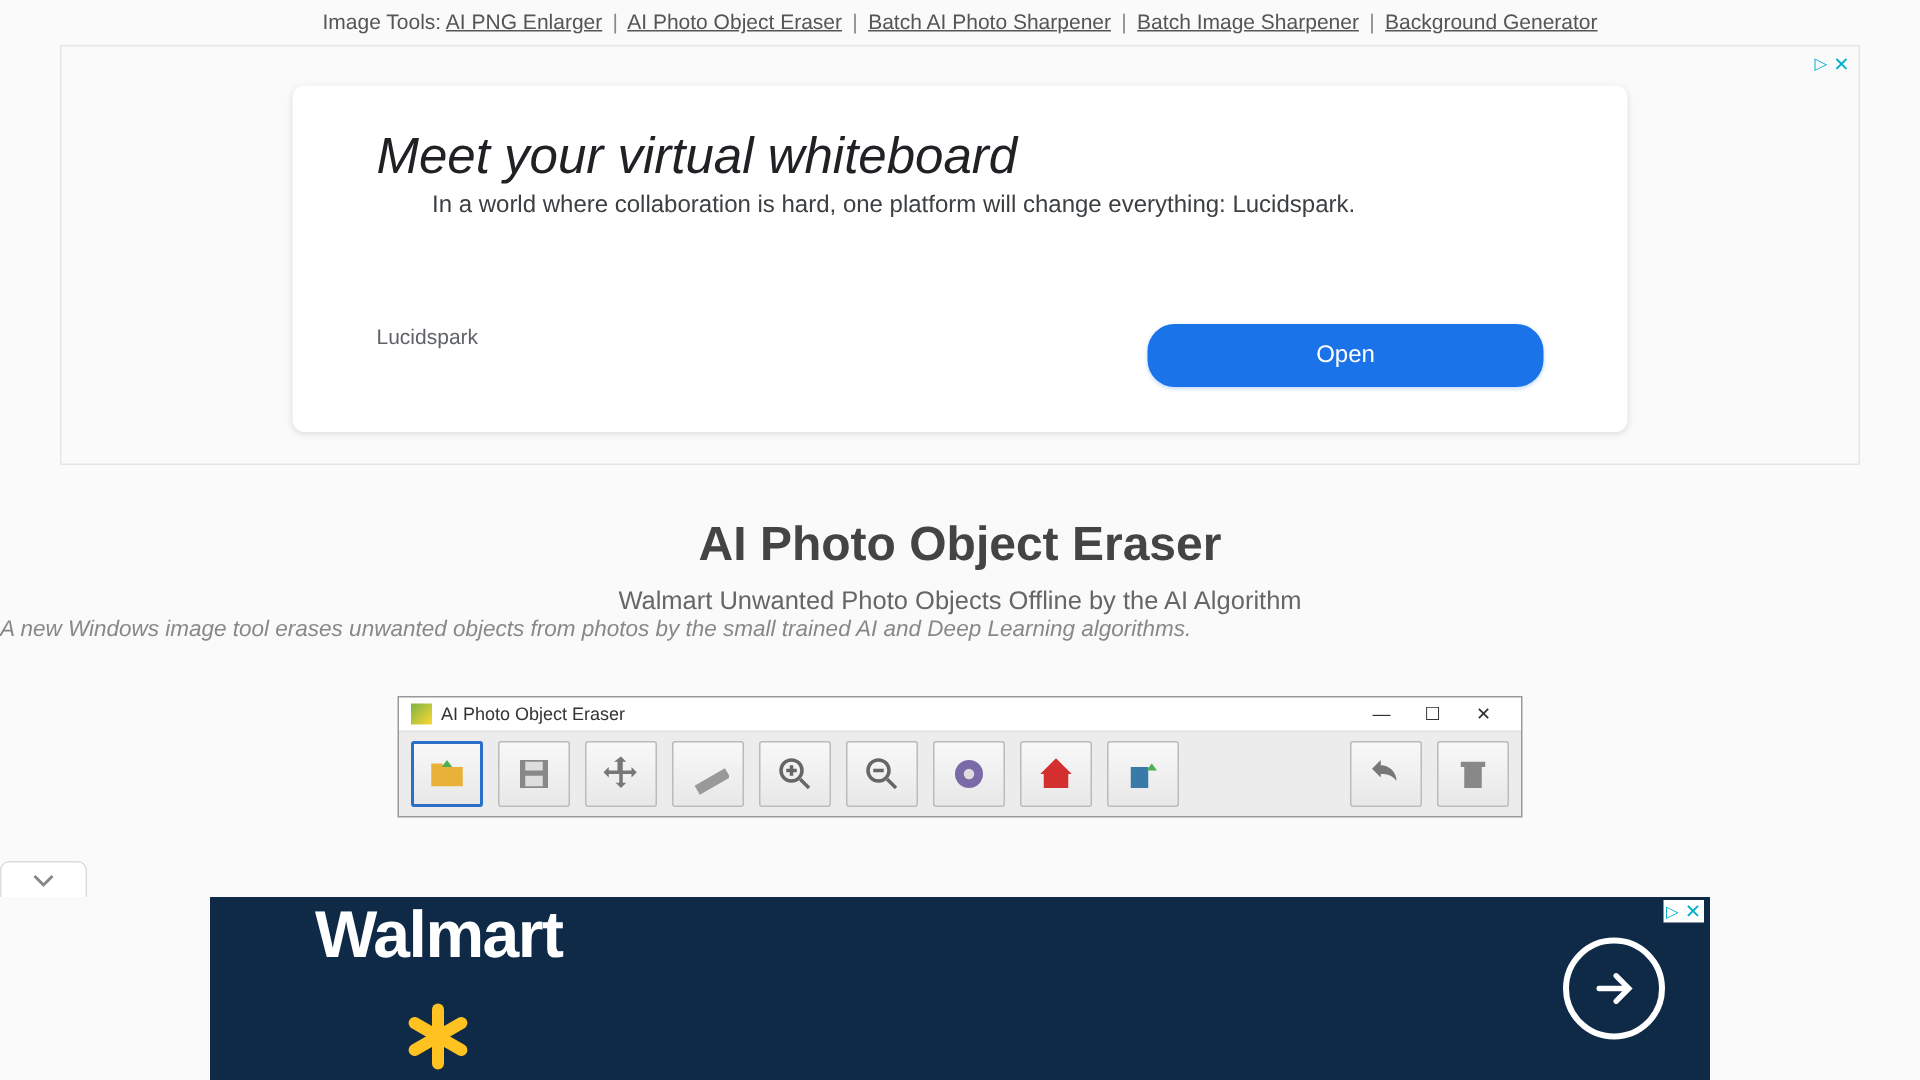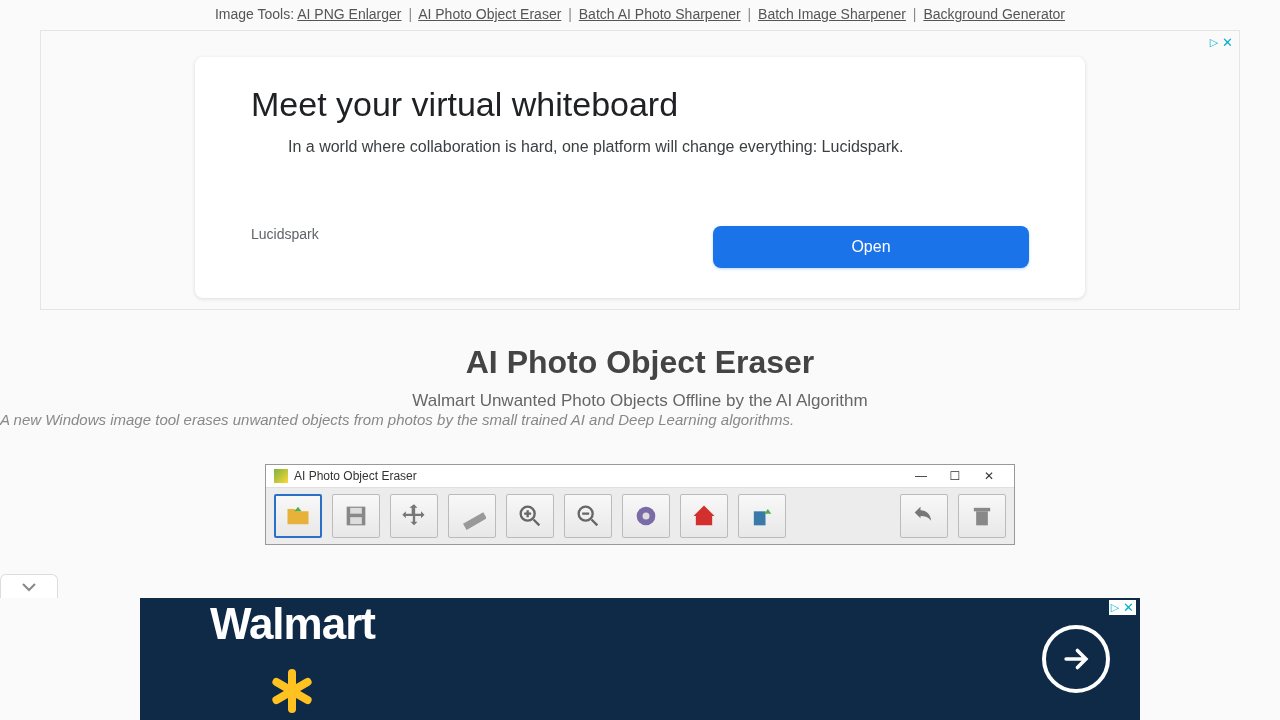--- a/index.html
+++ b/index.html
@@ -54,44 +54,45 @@
   margin: 26px auto 0;
   border-radius: 8px;
   box-shadow: 0 1px 4px rgba(0,0,0,0.12);
   padding: 28px 56px 30px;
   position: relative;
 }
 .ad-headline {
   font-size: 34px;
   font-weight: 400;
   color: #202124;
-  margin-bottom: 14px;
+  margin-bottom: 4px;
+  font-style: italic;
 }
 .ad-desc {
   font-size: 16px;
   color: #3c4043;
   margin-bottom: 70px;
   margin-left: 37px;
 }
 .ad-bottom-row {
   display: flex;
   justify-content: space-between;
   align-items: flex-start;
 }
 .ad-brand {
   color: #5f6368;
   font-size: 14px;
 }
 .ad-open-btn {
   background: #1a73e8;
   color: #fff;
   border: none;
-  border-radius: 8px;
+  border-radius: 18px;
   padding: 12px 0;
-  width: 316px;
+  width: 264px;
   font-size: 16px;
   cursor: pointer;
   box-shadow: 0 1px 3px rgba(26,115,232,0.3);
 }
 
 
 .main-title {
   text-align: center;
   font-size: 32px;
   font-weight: 600;

